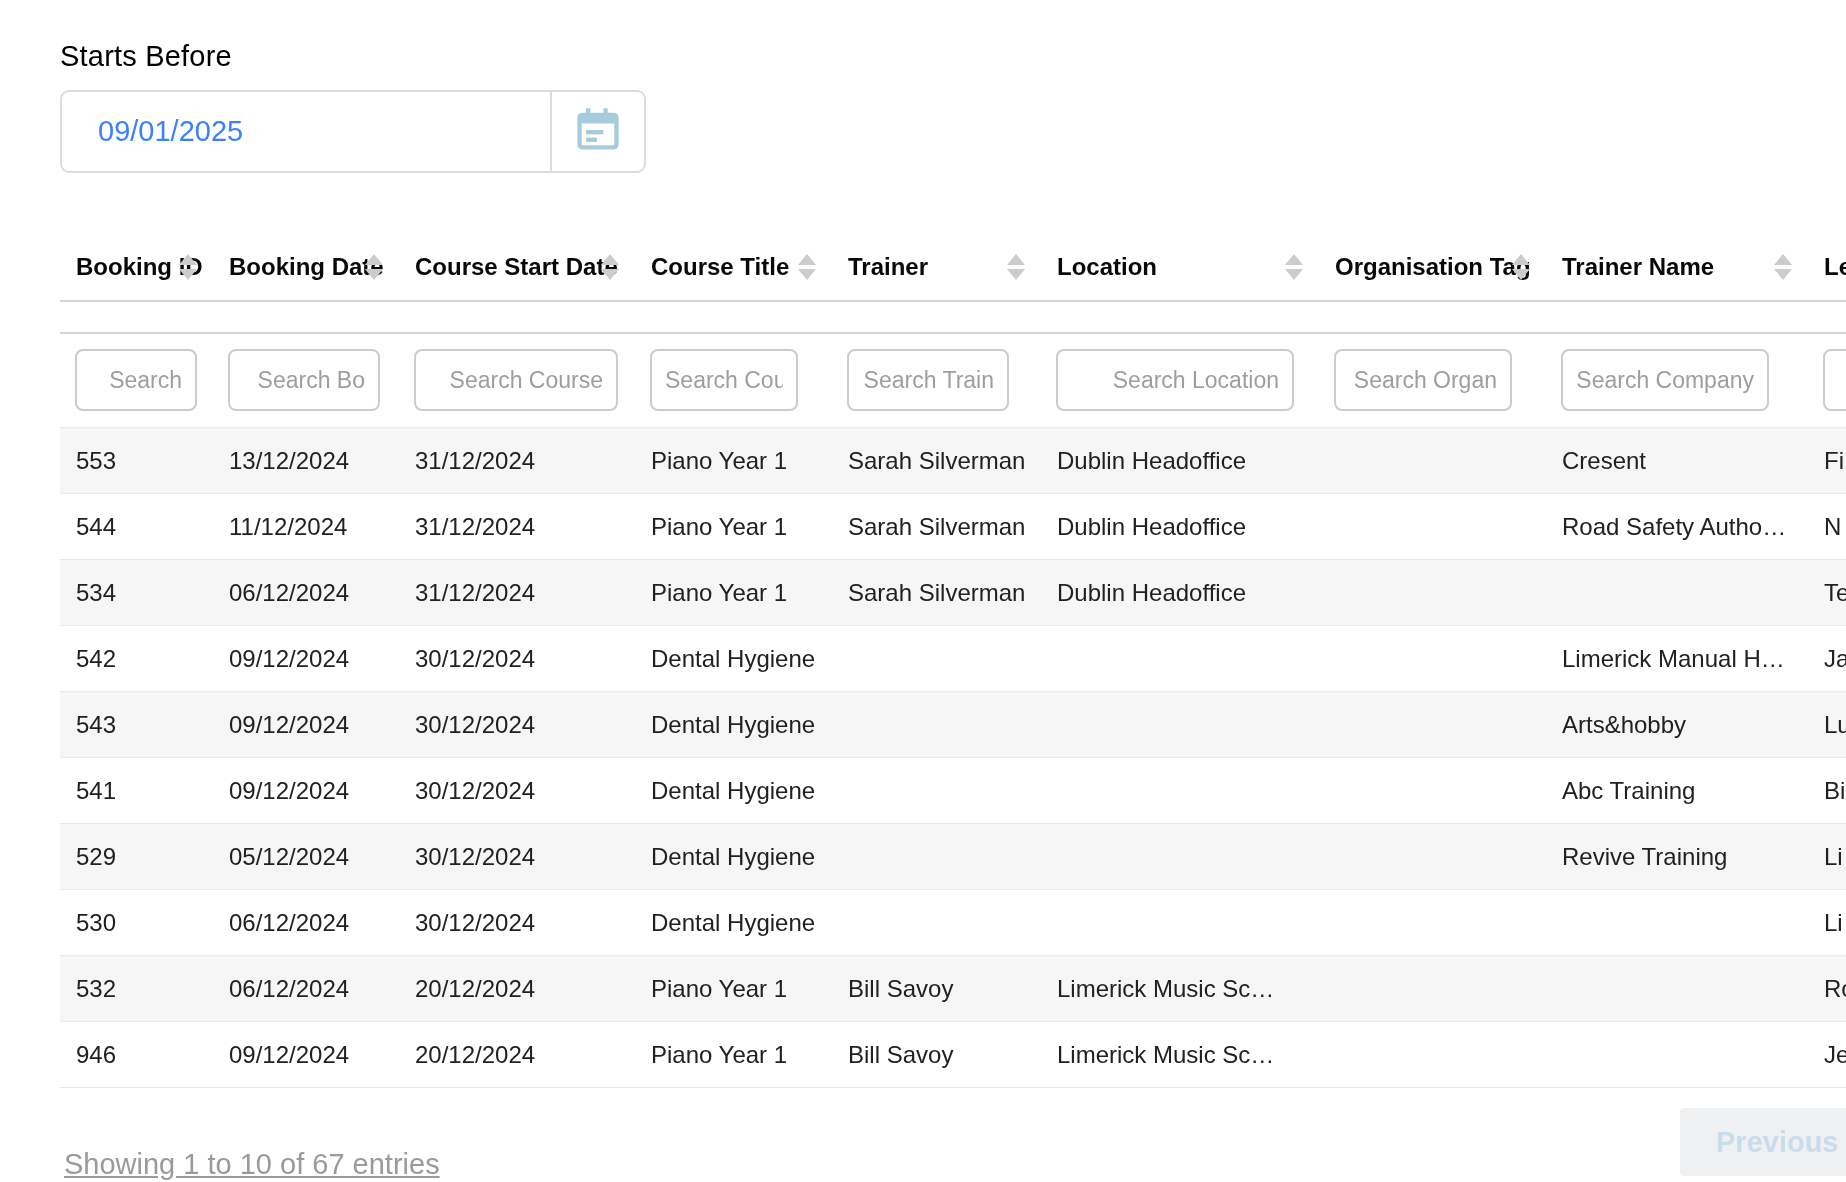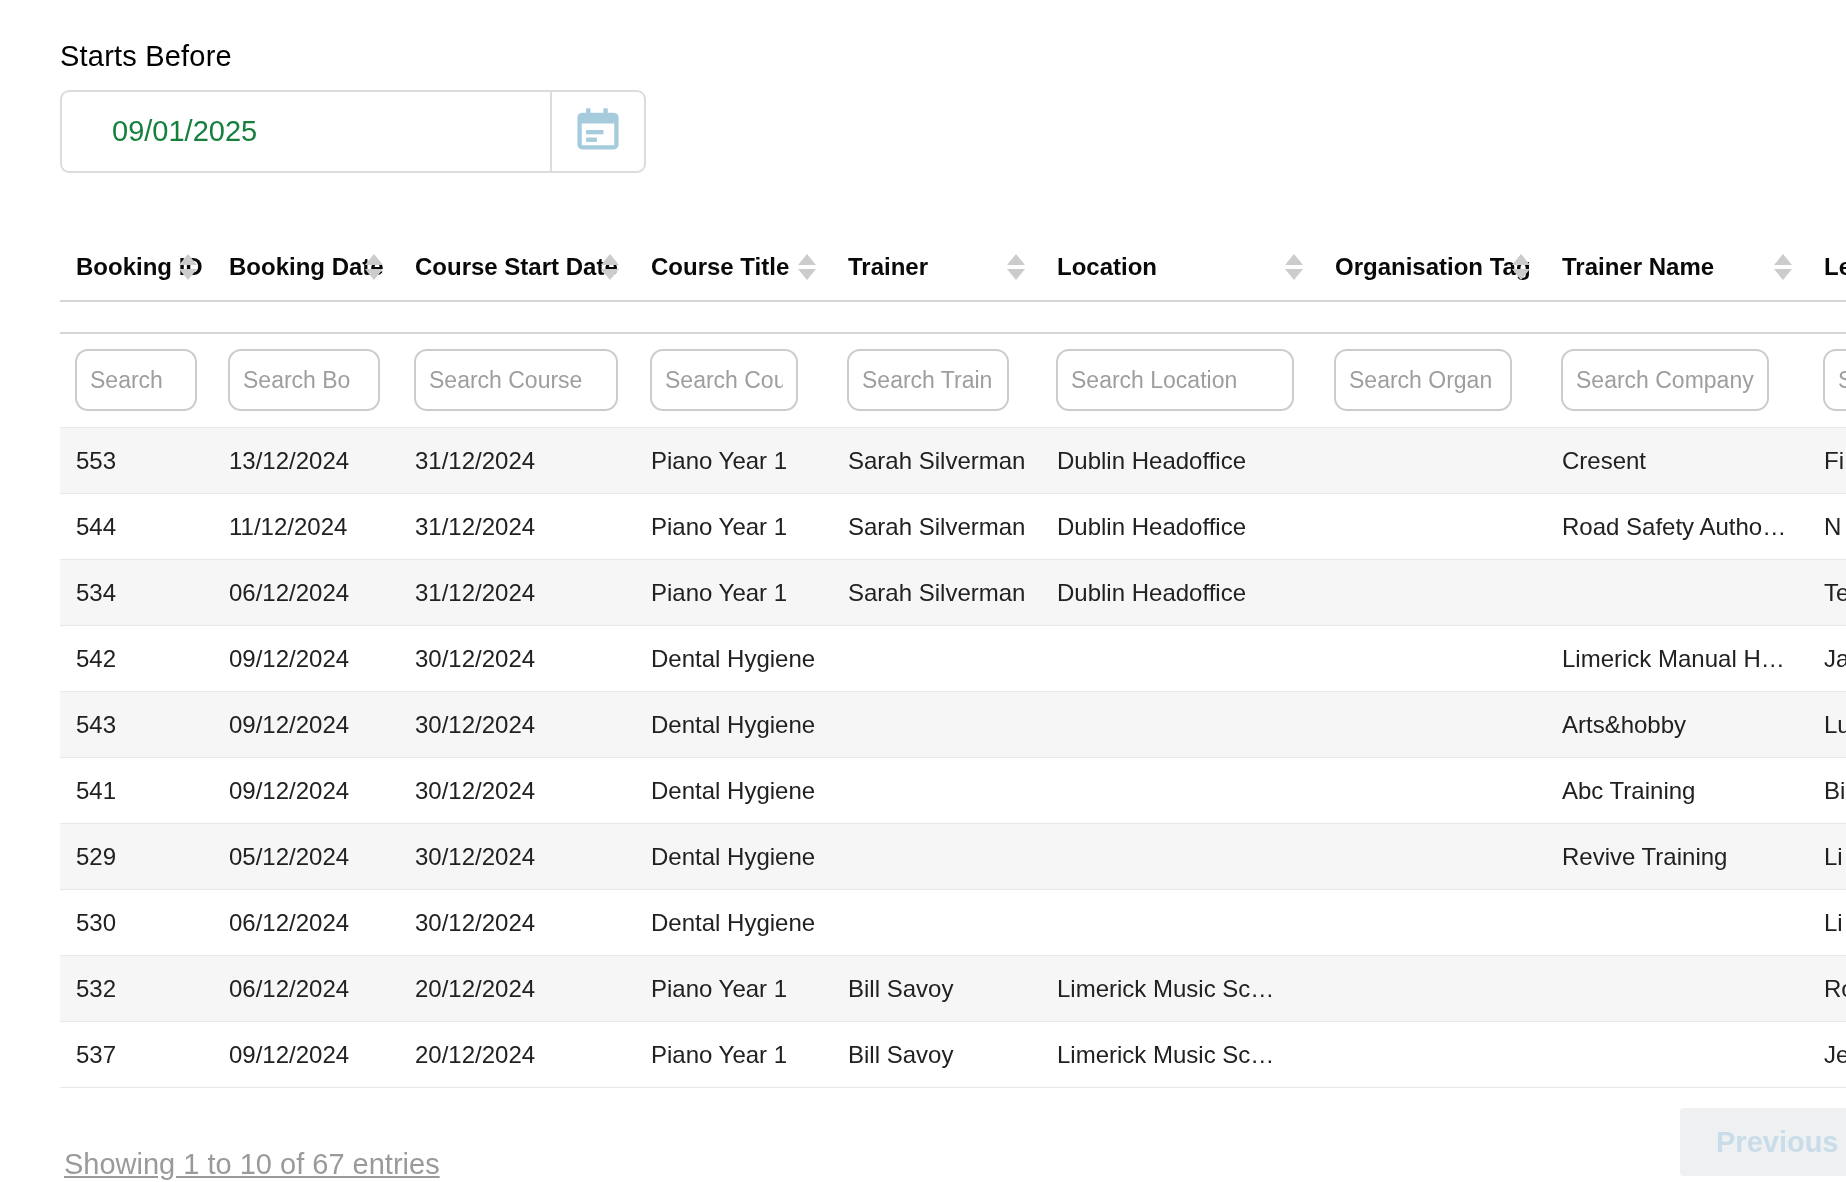--- a/index.html
+++ b/index.html
@@ -5,22 +5,22 @@
   * { box-sizing: border-box; margin: 0; padding: 0; }
   html, body { width: 1846px; height: 1182px; overflow: hidden; background: #ffffff;
     font-family: "Liberation Sans", "DejaVu Sans", sans-serif; }
   .page { position: relative; width: 1846px; height: 1182px; padding-top: 40px; }
 
   
   .filter-section { margin-left: 60px; }
   .filter-label { font-size: 29px; font-weight: 500; color: #000000; letter-spacing: .2px; }
   .date-input-wrap { margin-top: 17px; width: 586px; height: 83px; border: 2px solid #dcdcdc;
     border-radius: 9px; display: flex; align-items: stretch; background: #fff; }
-  .date-input { flex: 1; border: none; outline: none; font-size: 29px; color: #15803d;
-    padding-left: 50px; background: transparent; border-radius: 9px 0 0 9px;
+  .date-input { flex: 1; border: none; outline: none; font-size: 29px; color: #3b82f6;
+    padding-left: 36px; background: transparent; border-radius: 9px 0 0 9px;
     font-family: "Liberation Sans", "DejaVu Sans", sans-serif; }
   .date-divider { width: 2px; background: #dcdcdc; }
   .cal-btn { width: 92px; display: flex; align-items: center; justify-content: center;
     background: transparent; border: none; cursor: pointer; }
 
   
   .table-clip { margin-left: 60px; margin-top: 60px; width: 1786px; overflow: hidden; }
   table { border-collapse: collapse; table-layout: fixed; width: 2068px; }
   col.c0{width:153px} col.c1{width:186px} col.c2{width:236px} col.c3{width:197px}
   col.c4{width:209px} col.c5{width:278px} col.c6{width:227px} col.c7{width:262px}
@@ -33,23 +33,23 @@
     transform: translateY(-50%); }
   .sort-icon::before { content:""; position:absolute; top:0; left:0;
     border-left:9px solid transparent; border-right:9px solid transparent;
     border-bottom:11px solid #cccccc; }
   .sort-icon::after { content:""; position:absolute; bottom:0; left:0;
     border-left:9px solid transparent; border-right:9px solid transparent;
     border-top:11px solid #cccccc; }
 
   tr.spacer-row td { height: 32px; border-bottom: 2px solid #d5d5d5; }
   tr.search-row td { padding: 15px 0 16px 15px; }
-  .search-input { height: 62px; border: 2px solid #cccccc; border-radius: 13px;
+  .search-input { height: 62px; border: 2px solid #cccccc; border-radius: 8px;
     font-size: 23px; color: #616161; padding: 0 13px; outline: none; background: #fff;
-    font-family: "Liberation Sans", "DejaVu Sans", sans-serif; }
+    font-family: "Liberation Sans", "DejaVu Sans", sans-serif; text-align: right; }
   .search-input::placeholder { color: #9e9e9e; opacity: 1; }
   .si0{width:122px} .si1{width:152px} .si2{width:204px} .si3{width:148px}
   .si4{width:162px} .si5{width:238px} .si6{width:178px} .si7{width:208px} .si8{width:220px}
 
   tbody tr { border-top: 1px solid #e8e8e8; }
   tbody tr:last-child { border-bottom: 1px solid #e8e8e8; }
   tbody tr:nth-child(odd) { background: #f6f6f7; }
   tbody td { height: 66px; font-size: 24px; color: #212121; padding: 0 12px 0 16px;
     white-space: nowrap; overflow: hidden; vertical-align: middle; }
 
@@ -237,21 +237,21 @@
             <td>06/12/2024</td>
             <td>20/12/2024</td>
             <td>Piano Year 1</td>
             <td>Bill Savoy</td>
             <td>Limerick Music Sc…</td>
             <td></td>
             <td></td>
             <td>Ro</td>
           </tr>
           <tr>
-            <td>537</td>
+            <td>946</td>
             <td>09/12/2024</td>
             <td>20/12/2024</td>
             <td>Piano Year 1</td>
             <td>Bill Savoy</td>
             <td>Limerick Music Sc…</td>
             <td></td>
             <td></td>
             <td>Je</td>
           </tr>
         </tbody>

